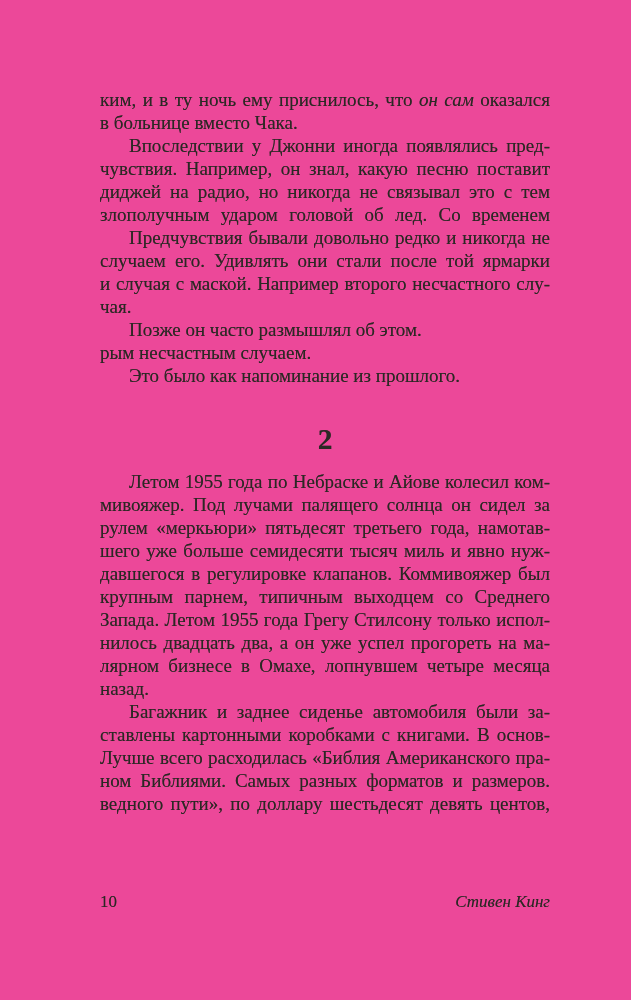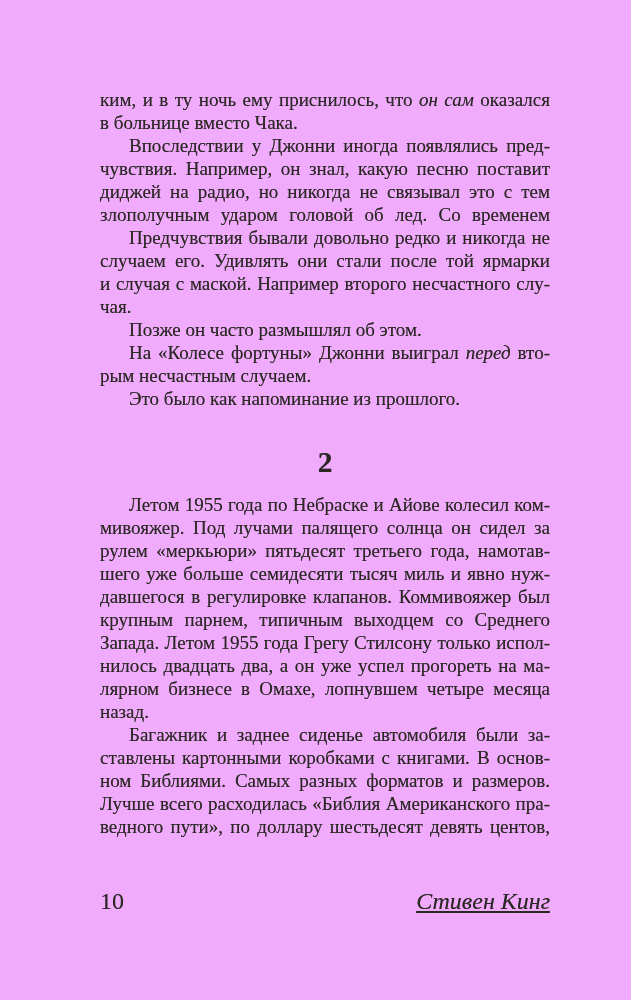--- a/index.html
+++ b/index.html
@@ -4,21 +4,21 @@
 <style>
   html, body {
     margin: 0;
     padding: 0;
     background: #e8e8e8;
   }
   .page {
     position: relative;
     width: 631px;
     height: 1000px;
-    background: #f0abfc;
+    background: #ec4899;
     font-family: "Liberation Serif", "DejaVu Serif", serif;
     color: #2b2824;
     overflow: hidden;
   }
   .text-block {
     position: absolute;
     left: 100px;
     top: 88px;
     width: 450px;
   }
@@ -46,25 +46,25 @@
     text-shadow: 0 0 0.5px rgba(43, 40, 36, 0.55);
   }
   .page-footer {
     position: absolute;
     left: 100px;
     top: 890px;
     width: 450px;
     display: flex;
     justify-content: space-between;
     align-items: baseline;
-    font-size: 24px;
+    font-size: 17px;
     line-height: 23px;
     text-shadow: 0 0 0.5px rgba(43, 40, 36, 0.55);
   }
-  .page-footer .author { font-style: italic; text-decoration: underline; }
+  .page-footer .author { font-style: italic; }
 </style>
 </head>
 <body>
 
 <div class="page">
   <main class="text-block">
     <section>
         <div class="paragraph">
           <div class="line"><span>ким, и в ту ночь ему приснилось, что </span><em>он сам</em><span> оказался</span></div>
           <div class="line par-end"><span>в больнице вместо Чака.</span></div>
@@ -78,21 +78,20 @@
         <div class="paragraph">
           <div class="line indent"><span>Предчувствия бывали довольно редко и никогда не</span></div>
           <div class="line"><span>случаем его. Удивлять они стали после той ярмарки</span></div>
           <div class="line"><span>и случая с маской. Например второго несчастного слу-</span></div>
           <div class="line par-end"><span>чая.</span></div>
         </div>
         <div class="paragraph">
           <div class="line indent par-end"><span>Позже он часто размышлял об этом.</span></div>
         </div>
         <div class="paragraph">
-          <div class="line indent"><span>На «Колесе фортуны» Джонни выиграл </span><em>перед</em><span> вто-</span></div>
           <div class="line par-end"><span>рым несчастным случаем.</span></div>
         </div>
         <div class="paragraph">
           <div class="line indent par-end"><span>Это было как напоминание из прошлого.</span></div>
         </div>
       </section>
     <h2 class="chapter-number">2</h2>
     <section>
         <div class="paragraph">
           <div class="line indent"><span>Летом 1955 года по Небраске и Айове колесил ком-</span></div>
@@ -102,22 +101,22 @@
           <div class="line"><span>давшегося в регулировке клапанов. Коммивояжер был</span></div>
           <div class="line"><span>крупным парнем, типичным выходцем со Среднего</span></div>
           <div class="line"><span>Запада. Летом 1955 года Грегу Стилсону только испол-</span></div>
           <div class="line"><span>нилось двадцать два, а он уже успел прогореть на ма-</span></div>
           <div class="line"><span>лярном бизнесе в Омахе, лопнувшем четыре месяца</span></div>
           <div class="line par-end"><span>назад.</span></div>
         </div>
         <div class="paragraph">
           <div class="line indent"><span>Багажник и заднее сиденье автомобиля были за-</span></div>
           <div class="line"><span>ставлены картонными коробками с книгами. В основ-</span></div>
+          <div class="line"><span>Лучше всего расходилась «Библия Американского пра-</span></div>
           <div class="line"><span>ном Библиями. Самых разных форматов и размеров.</span></div>
-          <div class="line"><span>Лучше всего расходилась «Библия Американского пра-</span></div>
           <div class="line"><span>ведного пути», по доллару шестьдесят девять центов,</span></div>
         </div>
       </section>
   </main>
 
   <footer class="page-footer">
     <span class="folio">10</span>
     <span class="author">Стивен Кинг</span>
   </footer>
 </div>

